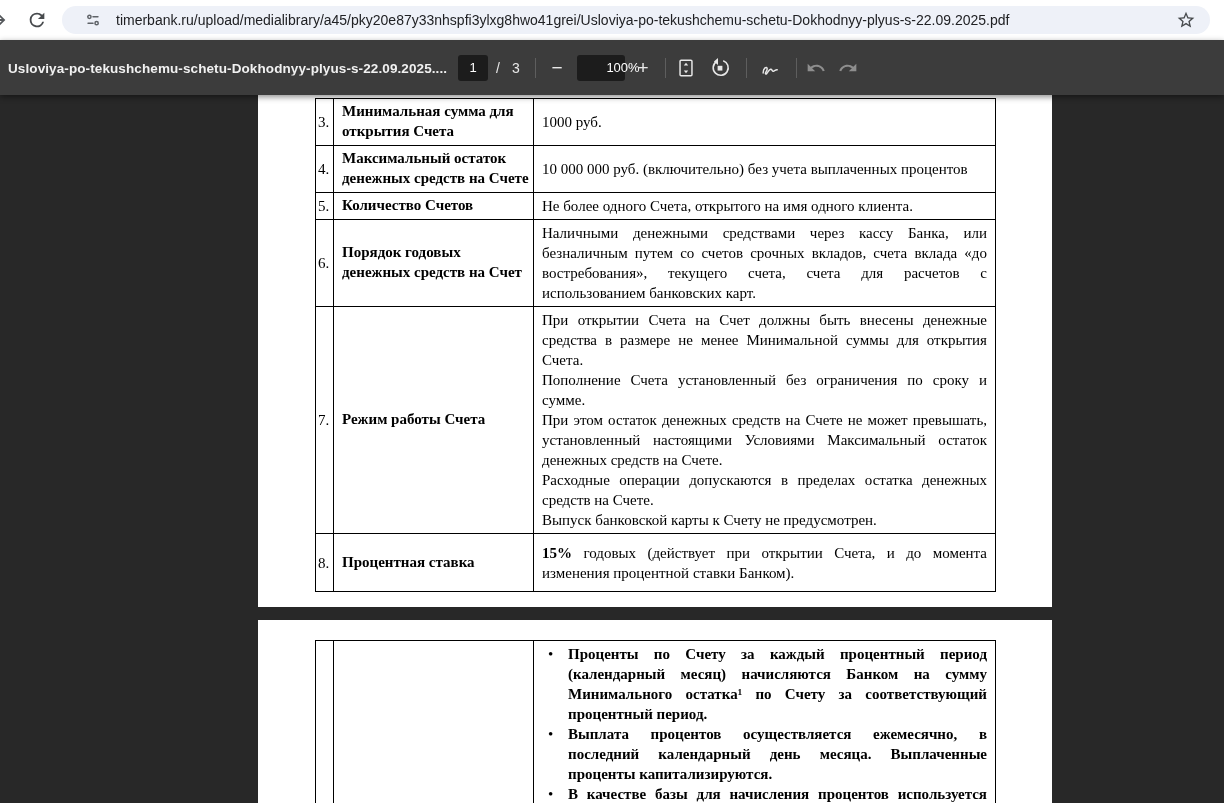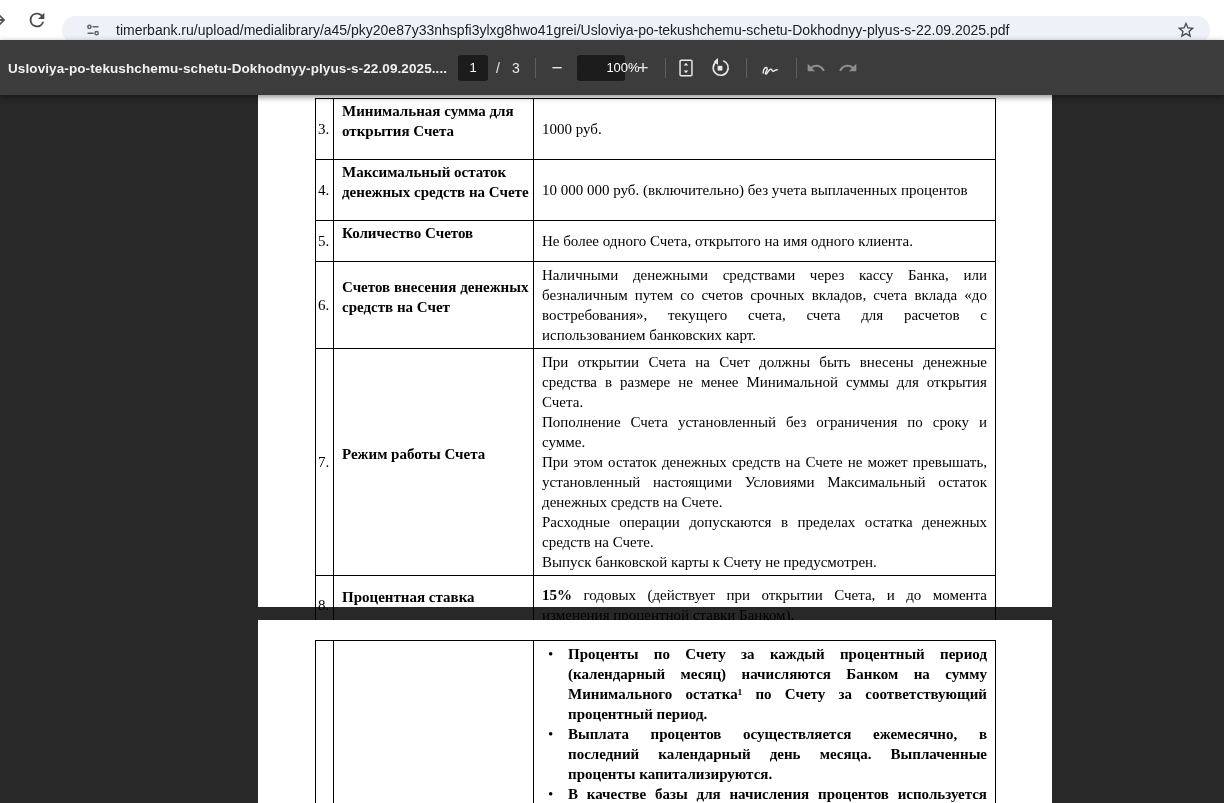--- a/index.html
+++ b/index.html
@@ -3,21 +3,21 @@
 <meta charset="utf-8">
 <style>
   * { margin:0; padding:0; box-sizing:border-box; }
   html,body { width:1224px; height:803px; overflow:hidden; background:#fff;
               font-family:"Liberation Sans", sans-serif; }
 
   
   .browser-bar { position:relative; height:40px; background:#ffffff; }
   .nav-frag { position:absolute; left:-13px; top:9px; width:22px; height:22px; }
   .reload-btn { position:absolute; left:26px; top:9px; width:22px; height:22px; cursor:pointer; }
-  .omnibox { position:absolute; left:62px; top:16px; width:1148px; height:28px;
+  .omnibox { position:absolute; left:62px; top:6px; width:1148px; height:28px;
              background:#eef1f8; border-radius:14px; display:flex; align-items:center; }
   .site-icon { margin-left:22px; width:18px; height:18px; flex:0 0 auto; }
   .url-text { margin-left:14px; font-size:14px; color:#202124; white-space:nowrap;
               overflow:hidden; flex:1 1 auto; }
   .star-btn { width:20px; height:20px; margin-right:14px; flex:0 0 auto; cursor:pointer; }
 
   
   .pdf-toolbar { position:relative; height:55px; background:#3c3c3c; z-index:3;
                  box-shadow:0 2px 6px rgba(0,0,0,.45); }
   .pdf-title { position:absolute; left:8px; top:50%; transform:translateY(-50%);
@@ -43,21 +43,21 @@
   .page2 { top:525px; height:400px; }
 
   
   .doc-table { border-collapse:collapse; margin-left:57px; width:680px;
                font-family:"Liberation Serif", serif; font-size:15px; color:#000;
                line-height:20px; table-layout:fixed; }
   .page1 .doc-table { margin-top:3px; }
   .page2 .doc-table { margin-top:20px; }
   .doc-table td { border:1px solid #000; vertical-align:middle; }
   td.c-num  { width:18px;  padding:1px 1px 1px 2px; vertical-align:middle; }
-  td.c-label{ width:200px; padding:2px 4px 18px 8px; font-weight:bold; }
+  td.c-label{ width:200px; padding:2px 4px 4px 8px; font-weight:bold; }
   td.c-val  { width:462px; padding:3px 8px; text-align:justify; }
   .r42 { height:42px; } .r27 { height:27px; } .r77 { height:77px; } .r58 { height:58px; }
   .para { text-align:justify; }
   .p2row { height:360px; }
   .p2row td { vertical-align:top; }
   .bullets { padding-top:5px; }
   .bullet-item { display:flex; }
   .bullet-dot { width:26px; flex:0 0 auto; text-align:left; padding-left:6px; }
   .bullet-text { flex:1 1 auto; text-align:justify;font-weight:bold; }
   .bold { font-weight:bold; }
@@ -165,21 +165,21 @@
         <td class="c-label">Максимальный остаток денежных средств на Счете</td>
         <td class="c-val">10 000 000 руб. (включительно) без учета выплаченных процентов</td>
       </tr>
       <tr class="r27">
         <td class="c-num">5.</td>
         <td class="c-label">Количество Счетов</td>
         <td class="c-val">Не более одного Счета, открытого на имя одного клиента.</td>
       </tr>
       <tr class="r77">
         <td class="c-num">6.</td>
-        <td class="c-label">Счетов внесения денежных средств на Счет</td>
+        <td class="c-label">Порядок годовых денежных средств на Счет</td>
         <td class="c-val">Наличными денежными средствами через кассу Банка, или безналичным путем со счетов срочных вкладов, счета вклада «до востребования», текущего счета, счета для расчетов с использованием банковских карт.</td>
       </tr>
       <tr>
         <td class="c-num">7.</td>
         <td class="c-label">Режим работы Счета</td>
         <td class="c-val">
           <div class="para">При открытии Счета на Счет должны быть внесены денежные средства в размере не менее Минимальной суммы для открытия Счета.</div>
           <div class="para">Пополнение Счета установленный без ограничения по сроку и сумме.</div>
           <div class="para">При этом остаток денежных средств на Счете не может превышать, установленный настоящими Условиями Максимальный остаток денежных средств на Счете.</div>
           <div class="para">Расходные операции допускаются в пределах остатка денежных средств на Счете.</div>

